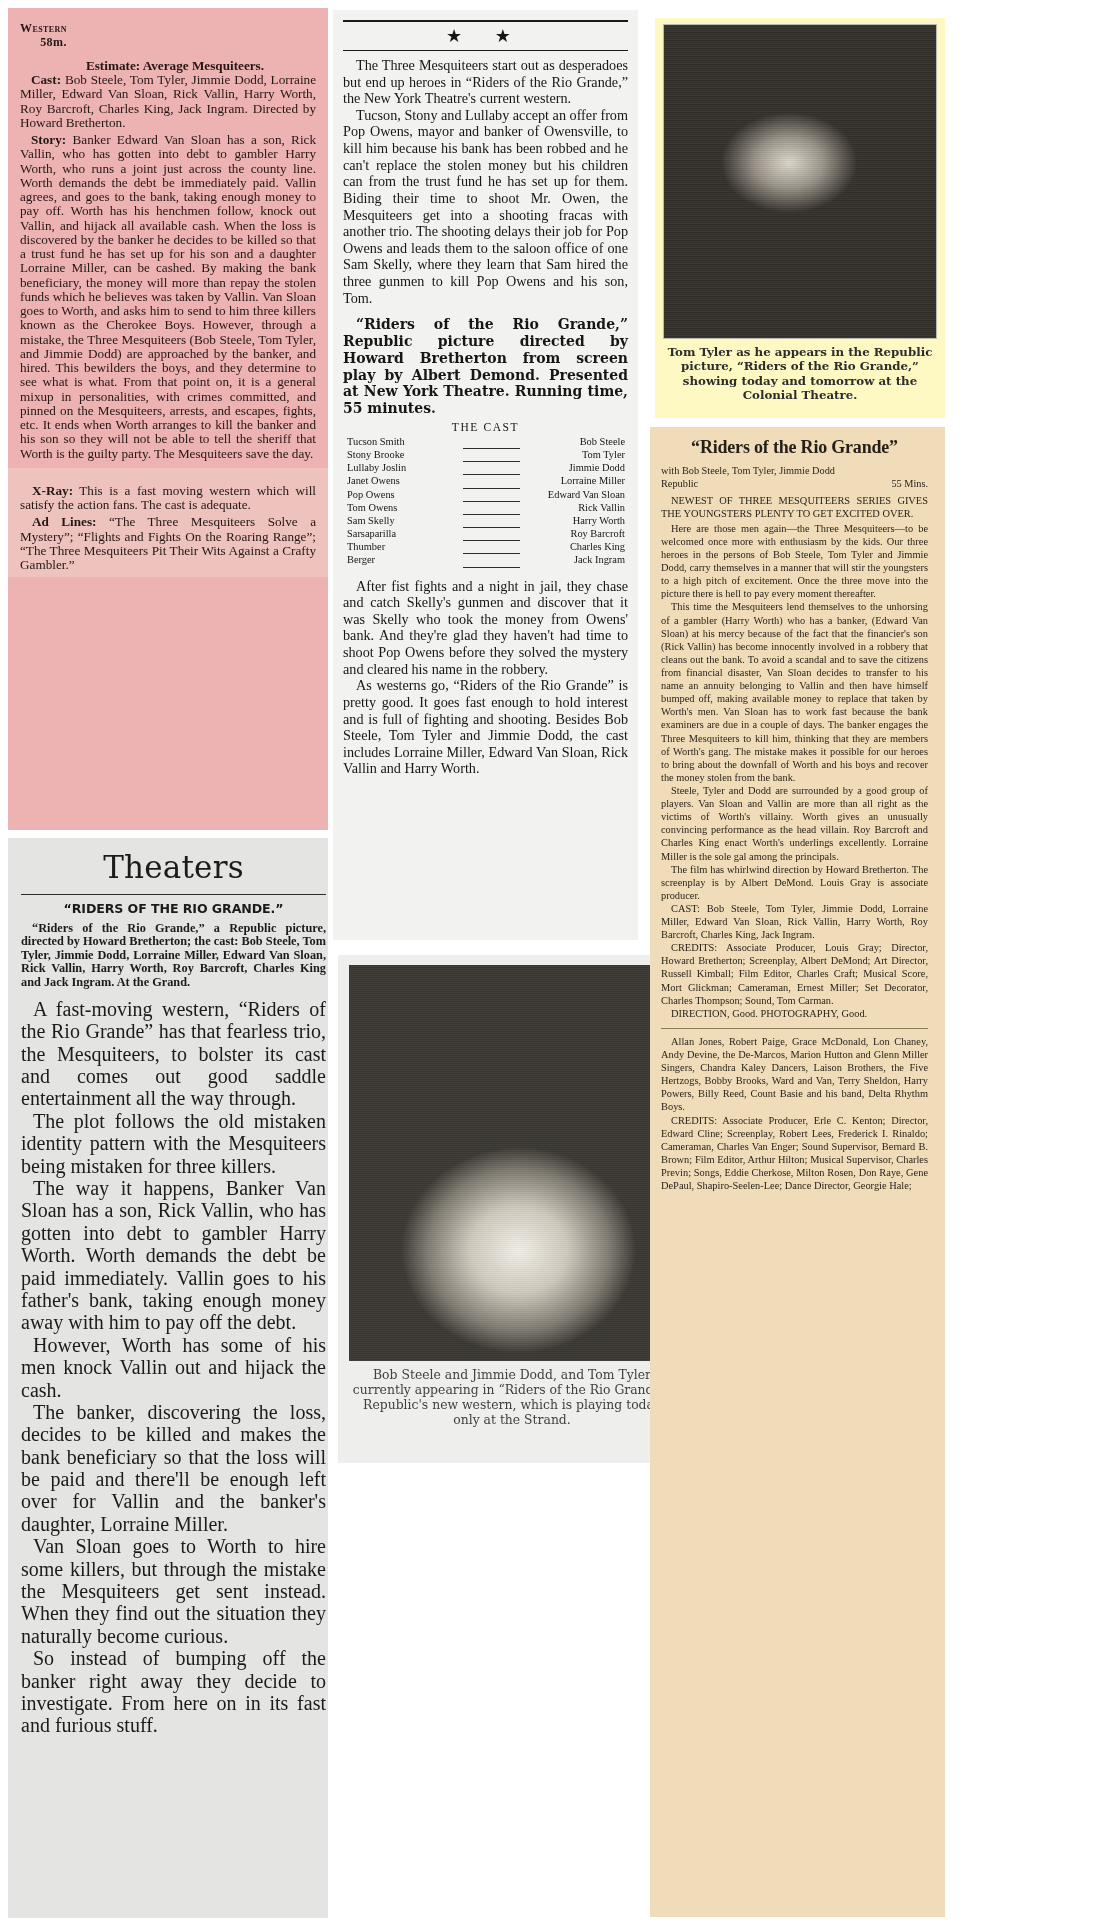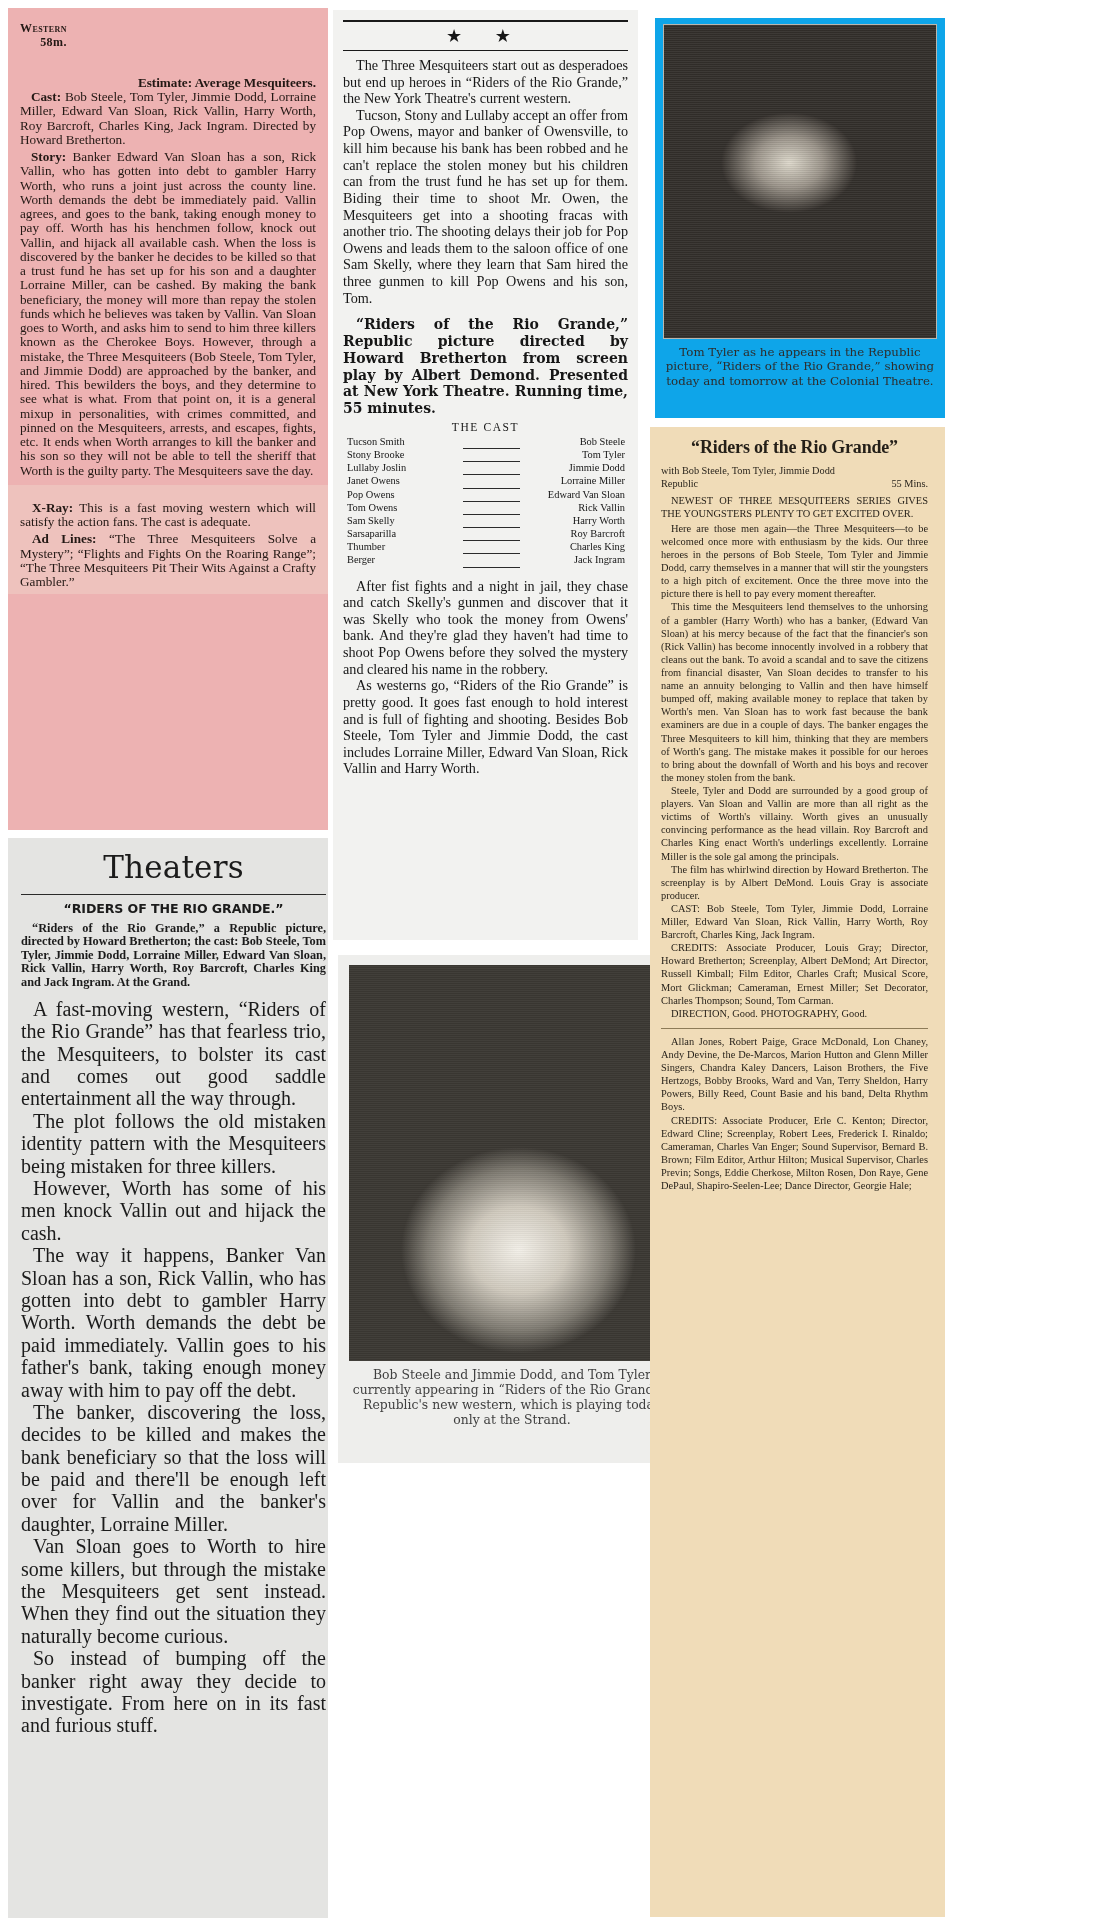--- a/index.html
+++ b/index.html
@@ -33,21 +33,21 @@
   #pink-clip .genre {
     text-align:right; font-variant:small-caps;
     font-weight:bold; font-size:12px; line-height:1.2;
     padding-top:3px; letter-spacing:0.4px;
   }
   #pink-clip .genre .mins { display:block; font-variant:normal; }
   #pink-clip p {
     margin:0 0 0 0; text-indent:11px; text-align:justify;
     hyphens:auto;
   }
-  #pink-clip p.estimate { text-align:right; font-weight:bold; margin-top:26px; text-indent:14px;}
+  #pink-clip p.estimate { text-align:center; font-weight:bold; margin-top:9px; text-indent:14px;}
   #pink-clip .lbl { font-weight:bold; }
   #pink-clip .xray-band {
     background:#eec2bd; margin:7px -12px 0 -12px; padding:16px 12px 5px 12px;
   }
   #pink-clip .xray-band p { text-indent:12px; }
 
   
   #theaters-clip {
     left:8px; top:838px; width:320px; height:1080px;
     background:#e4e4e2;
@@ -128,22 +128,23 @@
   }
   #mid-photo .cap {
     font-family:"DejaVu Serif", serif;
     font-size:12.4px; line-height:1.2; color:#3f3f3f;
     text-align:center; margin-top:7px;
   }
 
   
   #right-photo {
     left:655px; top:18px; width:290px; height:400px;
-    background:#0ea5e9;
+    background:#fef9c3;
     padding:6px 8px 6px 8px;
+    font-weight:bold;
   }
   #right-photo .ph {
     width:100%; height:315px;
     background:
       radial-gradient(ellipse 25% 16% at 46% 44%, #ded9cc 0%, #9b948a 50%, #332f2b 100%),
       radial-gradient(ellipse 46% 14% at 50% 22%, #6f6a61 0%, #201e1b 70%),
       linear-gradient(175deg,#3a3733 0%,#131211 40%,#2c2a26 100%);
     position:relative; border:1px solid #b9b6ae;
   }
   #right-photo .ph:after {
@@ -199,22 +200,22 @@
 </div>
 
 <div class="clip" id="theaters-clip">
   <div class="masthead">Theaters</div>
   <hr class="rule">
   <div class="sub-hd">“RIDERS OF THE RIO GRANDE.”</div>
   <div class="credits-blk">“Riders of the Rio Grande,” a Republic picture, directed by Howard Bretherton; the cast: Bob Steele, Tom Tyler, Jimmie Dodd, Lorraine Miller, Edward Van Sloan, Rick Vallin, Harry Worth, Roy Barcroft, Charles King and Jack Ingram. At the Grand.</div>
   <div>
     <p class="body">A fast-moving western, “Riders of the Rio Grande” has that fearless trio, the Mesquiteers, to bolster its cast and comes out good saddle entertainment all the way through.</p>
     <p class="body">The plot follows the old mistaken identity pattern with the Mesquiteers being mistaken for three killers.</p>
+    <p class="body">The way it happens, Banker Van Sloan has a son, Rick Vallin, who has gotten into debt to gambler Harry Worth. Worth demands the debt be paid immediately. Vallin goes to his father's bank, taking enough money away with him to pay off the debt.</p>
     <p class="body">However, Worth has some of his men knock Vallin out and hijack the cash.</p>
-    <p class="body">The way it happens, Banker Van Sloan has a son, Rick Vallin, who has gotten into debt to gambler Harry Worth. Worth demands the debt be paid immediately. Vallin goes to his father's bank, taking enough money away with him to pay off the debt.</p>
     <p class="body">The banker, discovering the loss, decides to be killed and makes the bank beneficiary so that the loss will be paid and there'll be enough left over for Vallin and the banker's daughter, Lorraine Miller.</p>
     <p class="body">Van Sloan goes to Worth to hire some killers, but through the mistake the Mesquiteers get sent instead. When they find out the situation they naturally become curious.</p>
     <p class="body">So instead of bumping off the banker right away they decide to investigate. From here on in its fast and furious stuff.</p>
   </div>
 </div>
 
 <div class="clip" id="mid-review">
   <div class="stars">★ ★</div>
   <p>The Three Mesquiteers start out as desperadoes but end up heroes in “Riders of the Rio Grande,” the New York Theatre's current western.</p>
   <p>Tucson, Stony and Lullaby accept an offer from Pop Owens, mayor and banker of Owensville, to kill him because his bank has been robbed and he can't replace the stolen money but his children can from the trust fund he has set up for them. Biding their time to shoot Mr. Owen, the Mesquiteers get into a shooting fracas with another trio. The shooting delays their job for Pop Owens and leads them to the saloon office of one Sam Skelly, where they learn that Sam hired the three gunmen to kill Pop Owens and his son, Tom.</p>

